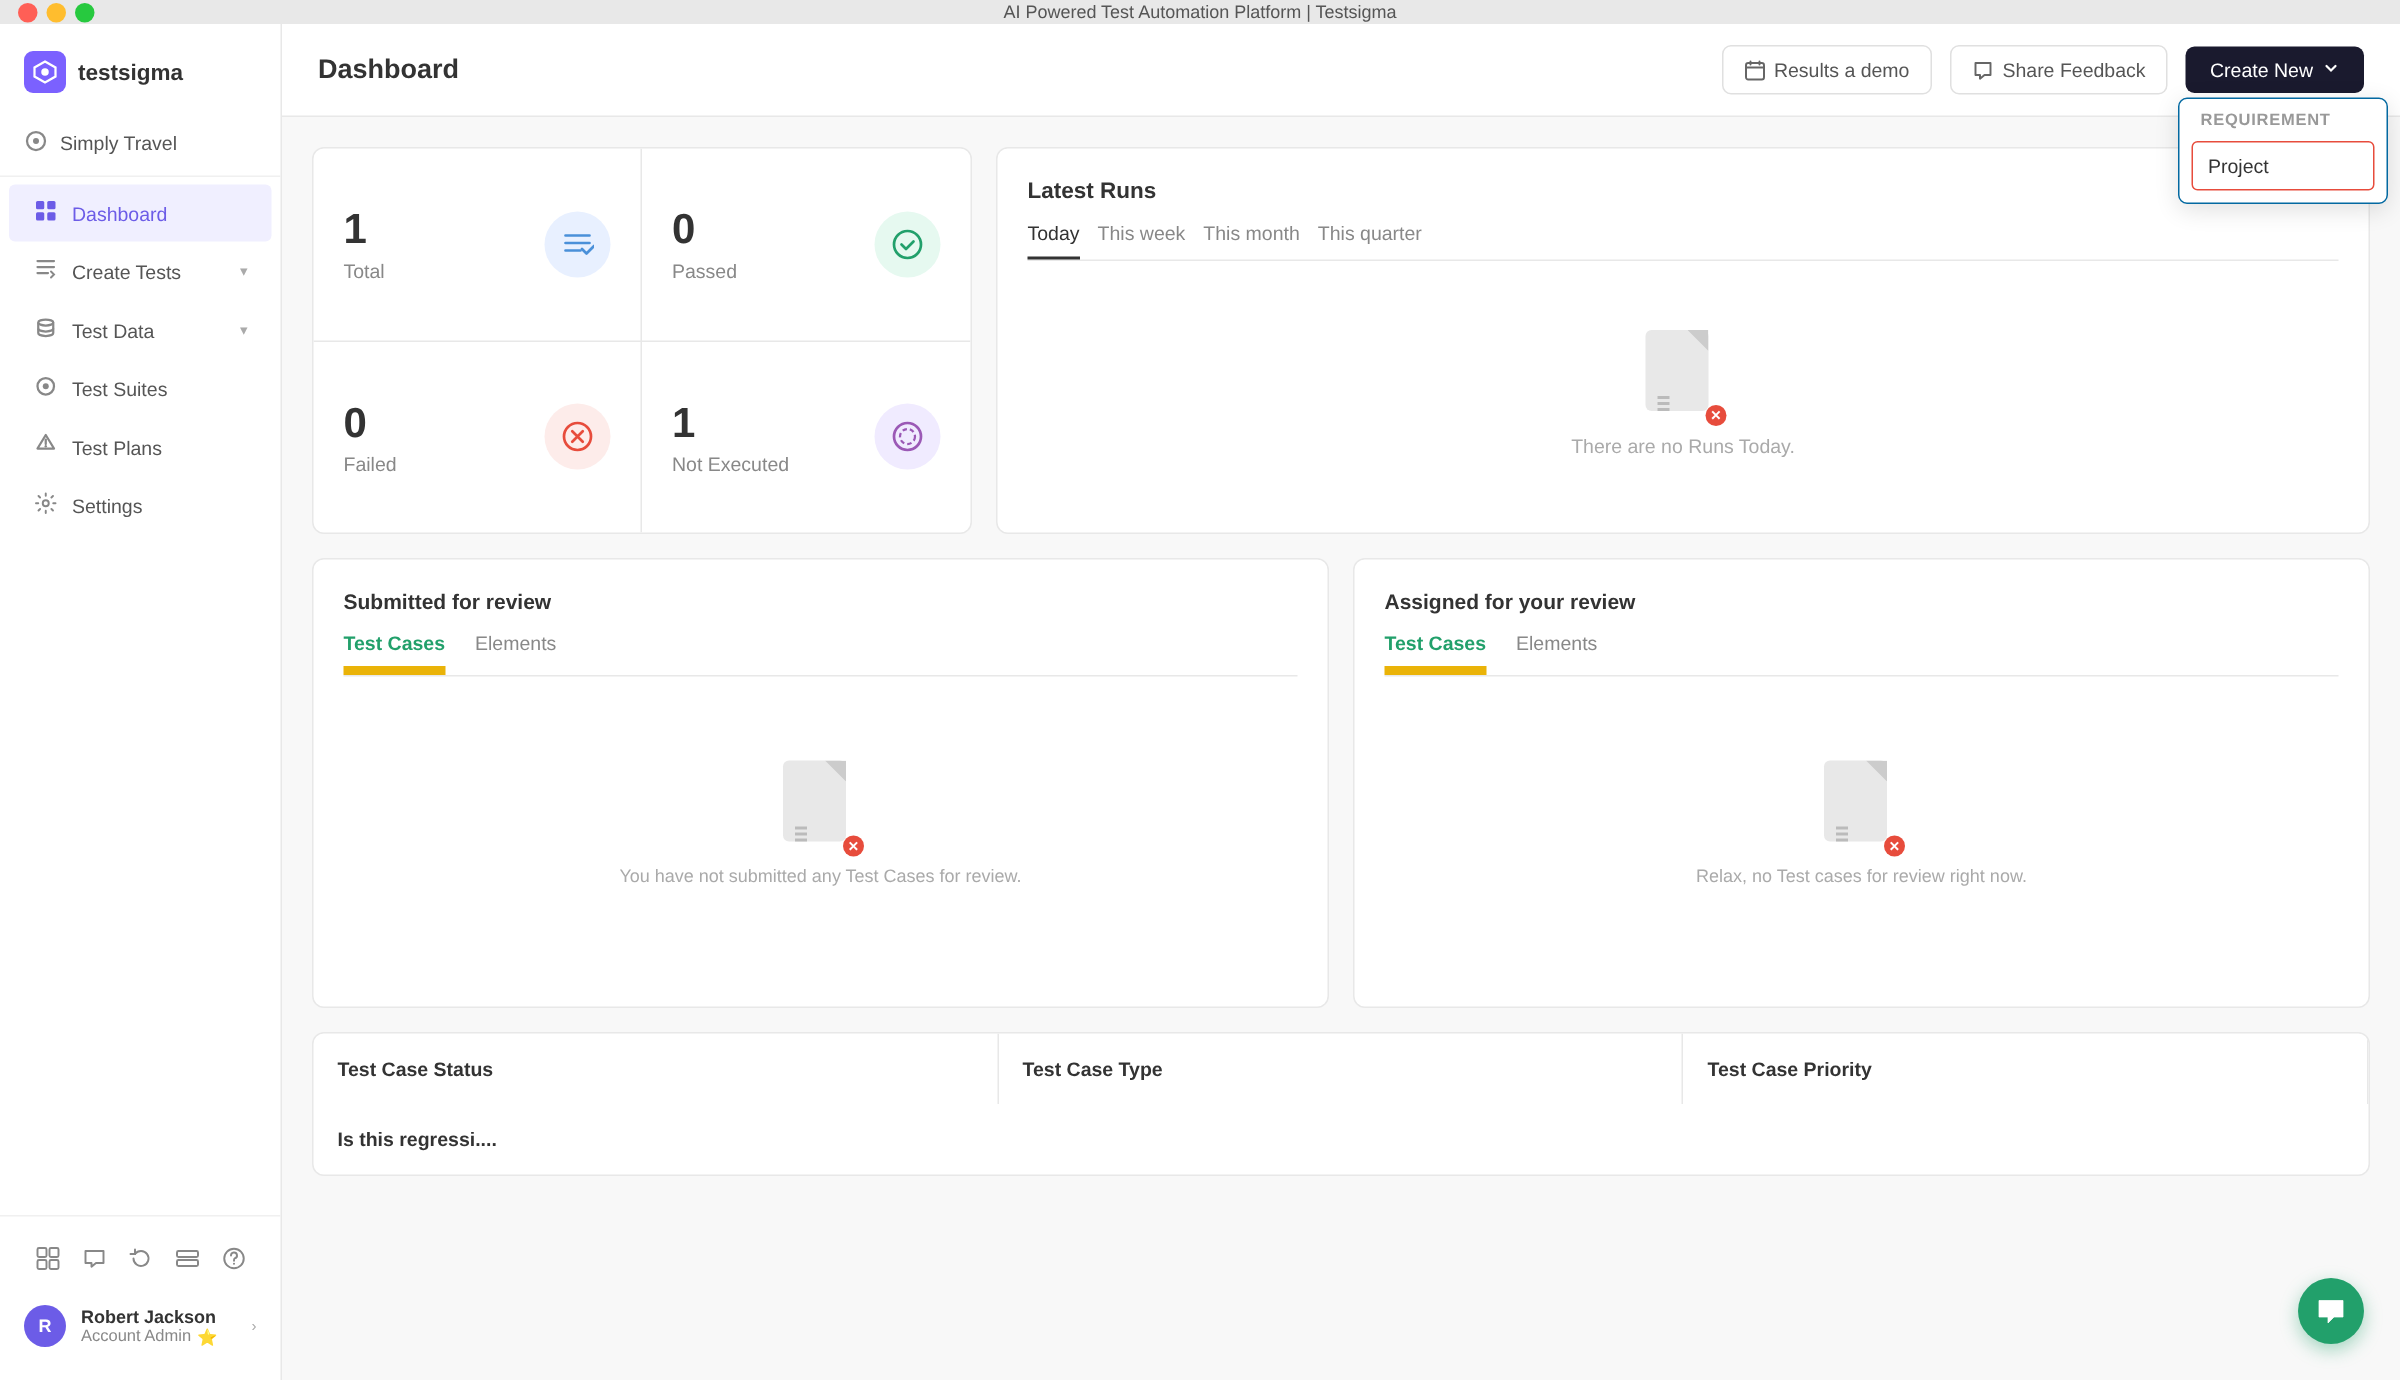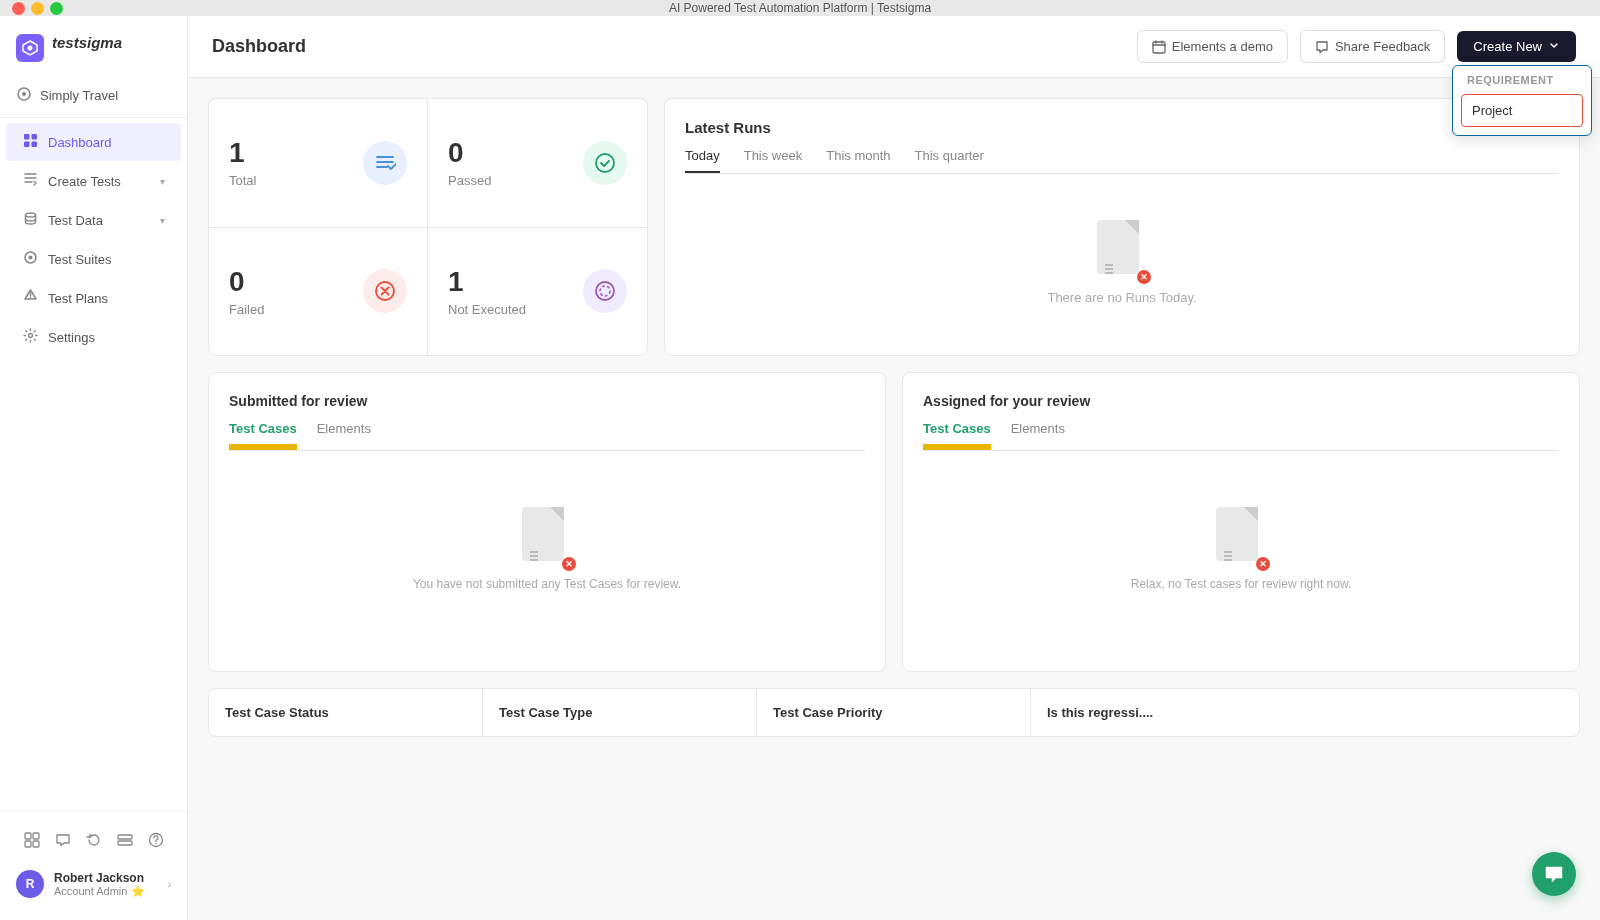--- a/index.html
+++ b/index.html
@@ -40,24 +40,23 @@
     .sidebar {
       width: 188px;
       background: #fff;
       border-right: 1px solid #e8e8e8;
       display: flex;
       flex-direction: column;
       padding-top: 8px;
     }
     .sidebar-logo {
       display: flex;
-      align-items: flex-start;
+      align-items: center;
       gap: 8px;
       padding: 10px 16px 16px;
-      font-style: italic;
     }
     .sidebar-logo-icon {
       width: 28px; height: 28px;
       background: #7b61ff;
       border-radius: 6px;
       display: flex; align-items: center; justify-content: center;
       color: #fff; font-size: 14px; font-weight: bold;
     }
     .sidebar-logo-text {
       font-size: 15px; font-weight: 600; color: #333;
@@ -206,21 +205,21 @@
     
     .latest-runs {
       flex: 1;
       background: #fff;
       border: 1px solid #e8e8e8;
       border-radius: 8px;
       padding: 20px;
       min-height: 200px;
     }
     .latest-runs-title { font-size: 15px; font-weight: 600; color: #333; margin-bottom: 12px; }
-    .runs-tabs { display: flex; gap: 24px; border-bottom: 1px solid #e8e8e8; padding-bottom: 0; margin-bottom: 16px; }
+    .runs-tabs { display: flex; gap: 12px; border-bottom: 1px solid #e8e8e8; padding-bottom: 0; margin-bottom: 16px; }
     .runs-tab {
       font-size: 13px;
       color: #888;
       cursor: pointer;
       padding-bottom: 8px;
       border-bottom: 2px solid transparent;
     }
     .runs-tab.active {
       color: #333;
       font-weight: 500;
@@ -270,21 +269,21 @@
       justify-content: center;
       padding: 40px 20px;
       color: #aaa;
       font-size: 12px;
       text-align: center;
     }
 
     
     .bottom-stats {
       display: grid;
-      grid-template-columns: repeat(5, 1fr);
+      grid-template-columns: repeat(3, 1fr);
       gap: 0;
       background: #fff;
       border: 1px solid #e8e8e8;
       border-radius: 8px;
       overflow: hidden;
     }
     .bottom-stat {
       padding: 16px;
       border-right: 1px solid #e8e8e8;
       font-size: 13px;
@@ -495,21 +494,21 @@
   <div class="main-content">
 
     <div class="header">
       <span class="header-title">Dashboard</span>
       <div class="header-actions">
         <button class="header-btn">
           <svg width="14" height="14" viewBox="0 0 14 14" fill="none">
             <rect x="1" y="2" width="12" height="11" rx="1.5" stroke="#666" stroke-width="1.3" fill="none"></rect>
             <path d="M1 5h12M4 1v2M10 1v2" stroke="#666" stroke-width="1.3" stroke-linecap="round"></path>
           </svg>
-          <span>Elements a demo</span>
+          <span>Results a demo</span>
         </button>
         <button class="header-btn">
           <svg width="14" height="14" viewBox="0 0 14 14" fill="none">
             <path d="M2 2h10v8H8L5 12.5V10H2V2z" stroke="#666" stroke-width="1.3" fill="none" stroke-linejoin="round"></path>
           </svg>
           <span>Share Feedback</span>
         </button>
         <button class="create-new-btn">
           <span>Create New</span>
           <svg width="12" height="12" viewBox="0 0 12 12" fill="none">

